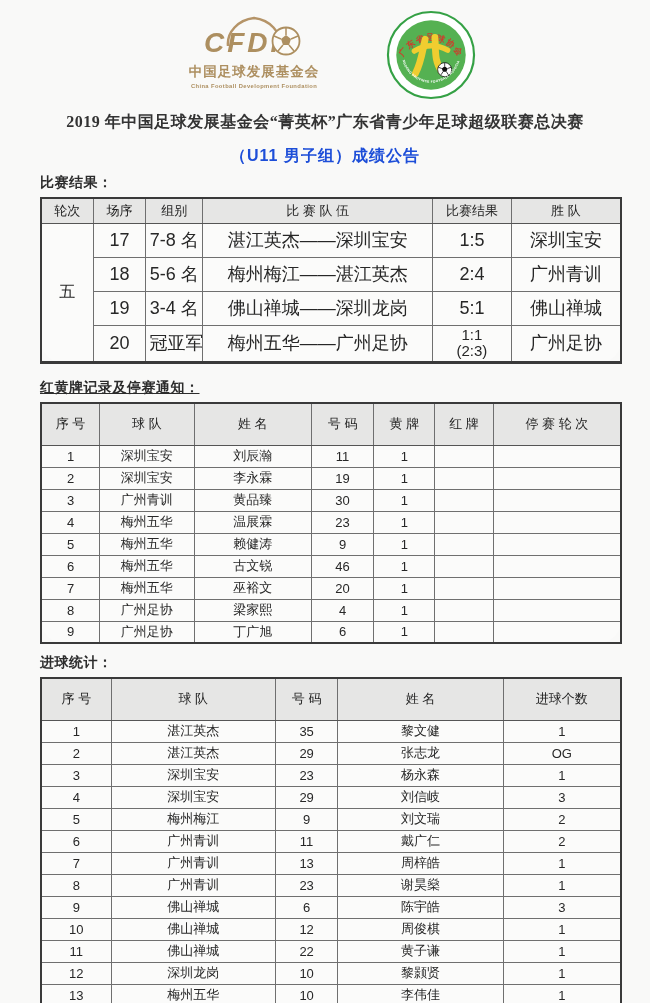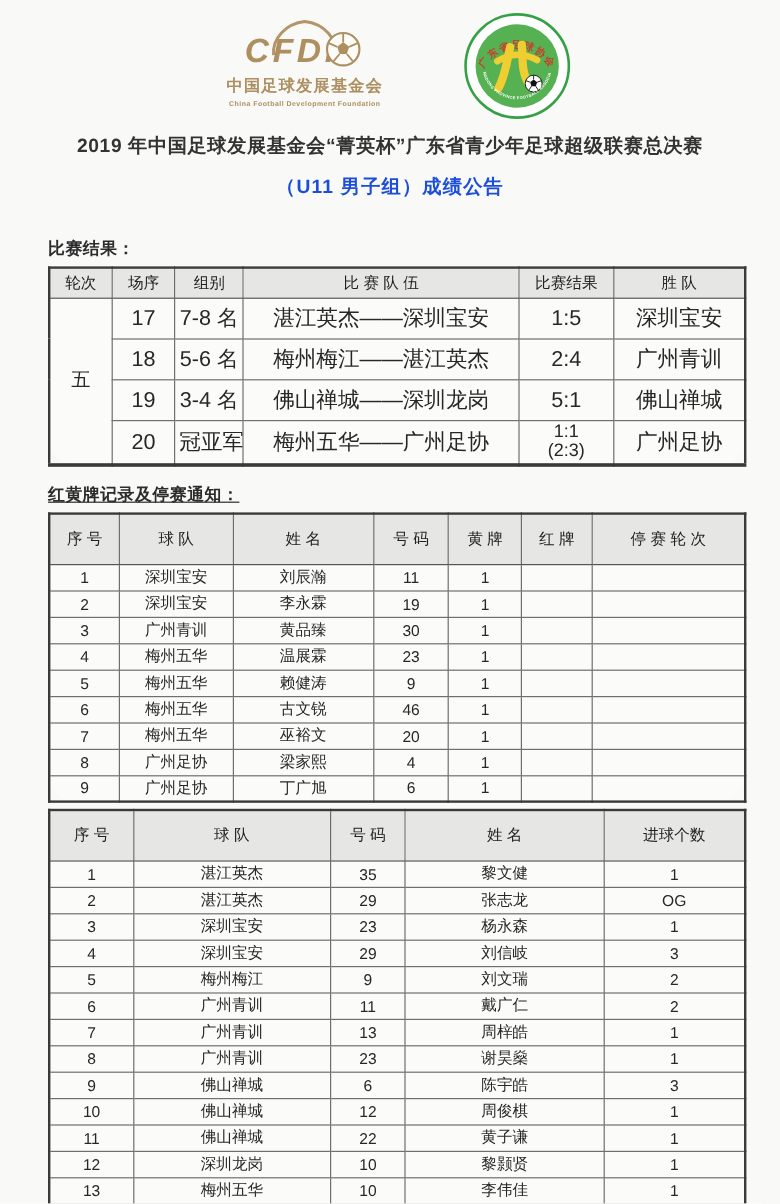--- a/index.html
+++ b/index.html
@@ -28,39 +28,40 @@
   .logo-right svg { width: 90px; height: 90px; display: block; }
 
   
   .title-line1 {
     margin-top: 14px;
     text-align: center;
     font-size: 16px;
     font-weight: 600;
     letter-spacing: 0.5px;
     color: #333;
+    font-family: Liberation Serif, serif;
   }
   .title-line2 {
     margin-top: 13px;
     text-align: center;
     font-size: 16px;
     font-weight: 600;
     letter-spacing: 1px;
     color: #1d4ed8;
   }
 
   
   .content { padding-left: 40px; }
   .section-label {
     font-size: 14px;
     font-weight: 700;
     color: #2c2c2c;
     letter-spacing: 0.5px;
   }
-  .label-1 { margin-top: 32px; }
+  .label-1 { margin-top: 7px; }
   .label-2 { margin-top: 15px; text-decoration: underline; }
   .label-3 { margin-top: 10px; }
 
   table {
     border-collapse: collapse;
     width: 582px;
     margin-top: 5px;
     table-layout: fixed;
     background: #fbfbfa;
     border-radius: 26px;
@@ -301,20 +302,21 @@
             <td>广州足协</td>
             <td>丁广旭</td>
             <td>6</td>
             <td>1</td>
             <td></td>
             <td></td>
           </tr>
         </tbody>
     </table>
 
+    <div class="section-label label-3">进球统计：</div>
     <table class="t-goals">
       <colgroup>
         <col style="width:12.1%">
           <col style="width:28.3%">
           <col style="width:10.8%">
         <col style="width:28.5%">
           <col style="width:20.3%">
       </colgroup>
       <thead>
         <tr>

